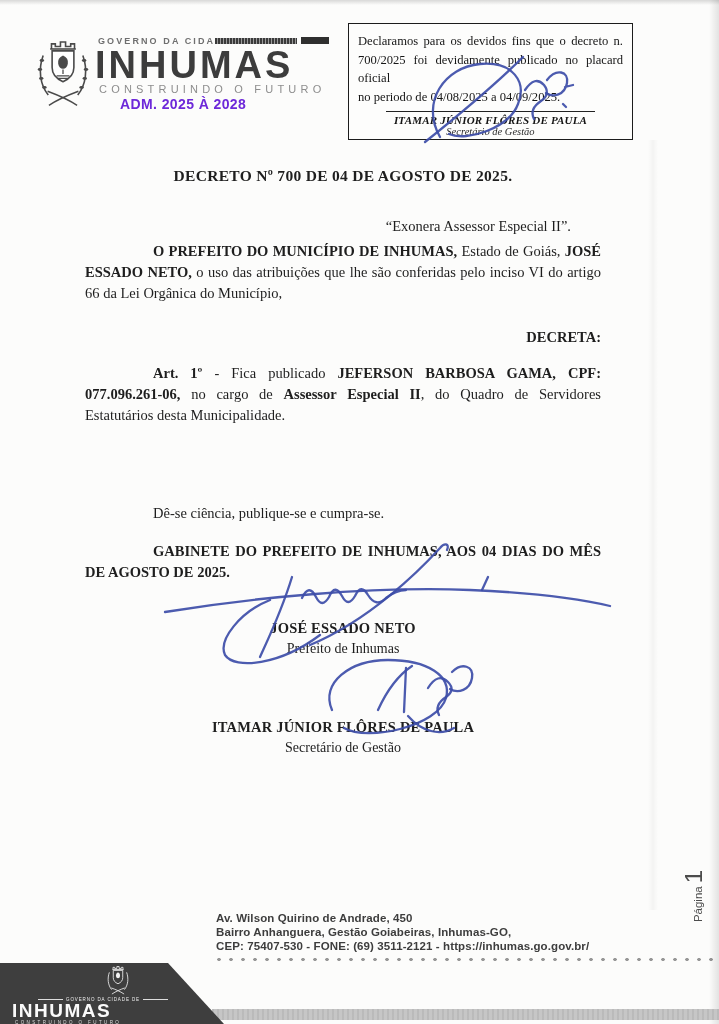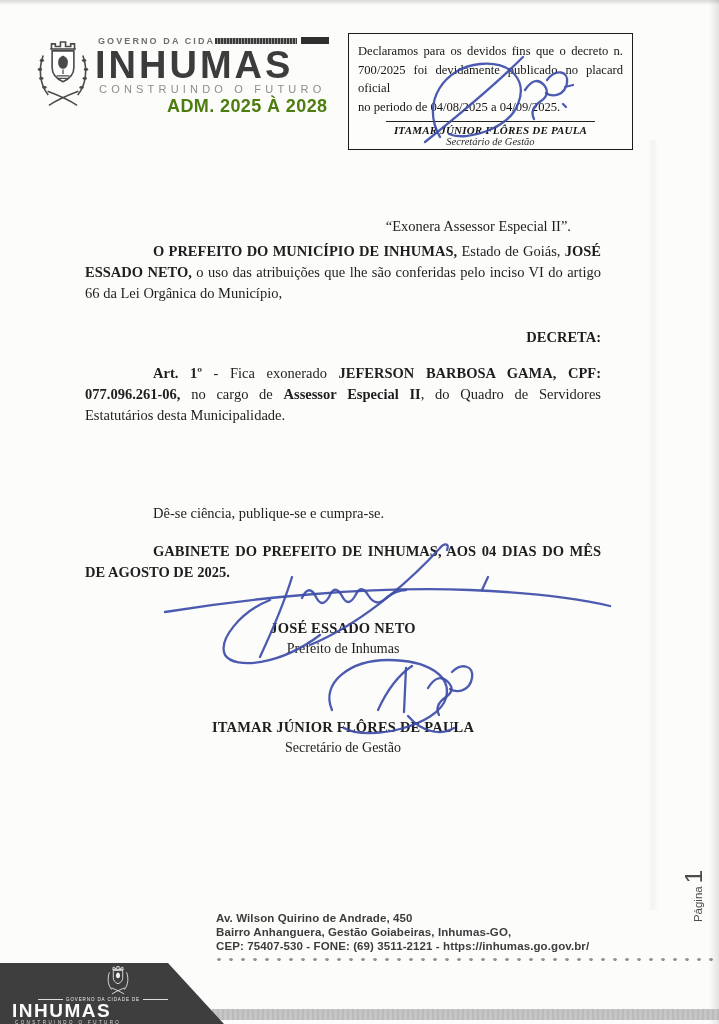--- a/index.html
+++ b/index.html
@@ -19,27 +19,27 @@
 
   
   .crest { position:absolute; left:31px; top:36px; width:64px; height:74px; }
   .logo-kicker { position:absolute; left:98px; top:36px; font-family:"Liberation Sans",sans-serif;
     font-size:9px; font-weight:bold; letter-spacing:2.1px; color:#6f6f6f; }
   .logo-name { position:absolute; left:95px; top:44px; font-family:"Liberation Sans",sans-serif;
     font-size:38px; font-weight:bold; letter-spacing:3px; color:#3c3c3c; }
   .logo-tagline { position:absolute; left:99px; top:83px; font-family:"Liberation Sans",sans-serif;
     font-size:11px; letter-spacing:4.2px; color:#8d8d8d; }
   .logo-adm { position:absolute; left:120px; top:96px; font-family:"Liberation Sans",sans-serif;
-    font-size:18px; font-weight:bold; letter-spacing:.4px; color:#4d7c0f;margin-left:47px; }
+    font-size:14px; font-weight:bold; letter-spacing:.4px; color:#6d28d9; }
   .redact-1 { position:absolute; left:215px; top:38px; width:82px; height:6px;
     background:repeating-linear-gradient(90deg,#3a3a3a 0 2px,#9a9a9a 2px 3px); }
   .redact-2 { position:absolute; left:301px; top:37px; width:28px; height:7px; background:#2f2f2f; }
 
   
-  .decl-box { position:absolute; left:348px; top:33px; width:285px; height:117px;
+  .decl-box { position:absolute; left:348px; top:23px; width:285px; height:117px;
     border:1.6px solid #1c1c1c; background:rgba(255,255,255,.4); }
   .decl-text { margin:8px 9px 0 9px; font-size:12.6px; line-height:18.5px; color:#161616; }
   .decl-line { text-align:justify; text-align-last:justify; }
   .decl-line--last { text-align:left; text-align-last:left; }
   .decl-rule { position:absolute; left:37px; right:37px; bottom:27px; border-top:1.6px solid #222; }
   .decl-name { position:absolute; bottom:13px; left:0; width:100%; text-align:center;
     font-size:11px; font-weight:bold; font-style:italic; letter-spacing:.2px; color:#141414; }
   .decl-role { position:absolute; bottom:2px; left:0; width:100%; text-align:center;
     font-size:10.5px; font-style:italic; color:#2a2a2a; }
 
@@ -145,24 +145,25 @@
   </div>
 
   <svg class="ink" style="left:385px; top:42px; width:220px; height:112px;" viewBox="0 0 220 112">
     <path d="M55 95 C 35 60 60 25 95 22 C 128 19 142 40 133 62 C 124 86 82 100 64 92"></path>
     <path d="M40 100 C 75 72 115 38 138 15"></path>
     <path d="M140 48 q 10 -15 19 -5 q 7 9 -3 16 q -12 8 -7 18"></path>
     <path d="M162 38 C 171 26 184 29 182 41 C 180 53 168 56 161 51 M 180 45 l 8 -2"></path>
     <path d="M178 62 l 3 3"></path>
   </svg>
 
+  <div class="doc-title">DECRETO Nº 700 DE 04 DE AGOSTO DE 2025.</div>
   <div class="epigraph">“Exonera Assessor Especial II”.</div>
   <p class="para p-preamble"><b>O PREFEITO DO MUNICÍPIO DE INHUMAS,</b><span> Estado de Goiás, </span><b>JOSÉ ESSADO NETO,</b><span> o uso das atribuições que lhe são conferidas pelo inciso VI do artigo 66 da Lei Orgânica do Município,</span></p>
   <p class="para p-decreta">DECRETA:</p>
-  <p class="para p-art1"><b>Art. 1º</b><span> - Fica exonerado </span><b>JEFERSON BARBOSA GAMA, CPF: 077.096.261-06,</b><span> no cargo de </span><b>Assessor Especial II</b><span>, do Quadro de Servidores Estatutários desta Municipalidade.</span></p>
+  <p class="para p-art1"><b>Art. 1º</b><span> - Fica publicado </span><b>JEFERSON BARBOSA GAMA, CPF: 077.096.261-06,</b><span> no cargo de </span><b>Assessor Especial II</b><span>, do Quadro de Servidores Estatutários desta Municipalidade.</span></p>
   <p class="para p-closing">Dê-se ciência, publique-se e cumpra-se.</p>
   <p class="para p-gabinete">GABINETE DO PREFEITO DE INHUMAS, AOS 04 DIAS DO MÊS DE AGOSTO DE 2025.</p>
 
   <svg class="ink" style="left:150px; top:540px; width:500px; height:130px;" viewBox="0 0 500 130">
     <path d="M15 72 C 100 58 220 46 320 50 C 390 53 435 60 460 66"></path>
     <path d="M160 105 C 220 80 270 30 290 8 C 294 3 300 3 297 10"></path>
     <path d="M142 37 C 132 70 120 95 110 117"></path>
     <path d="M170 95 C 130 125 85 130 75 115 C 68 100 90 72 120 60"></path>
     <path d="M152 58 q 7 -15 14 -1 q 6 12 13 0 q 6 -14 13 -1 q 6 12 13 0 q 6 -13 13 -1 q 8 13 18 3 q 10 -8 20 -8"></path>
     <path d="M332 50 l 6 -13"></path>

